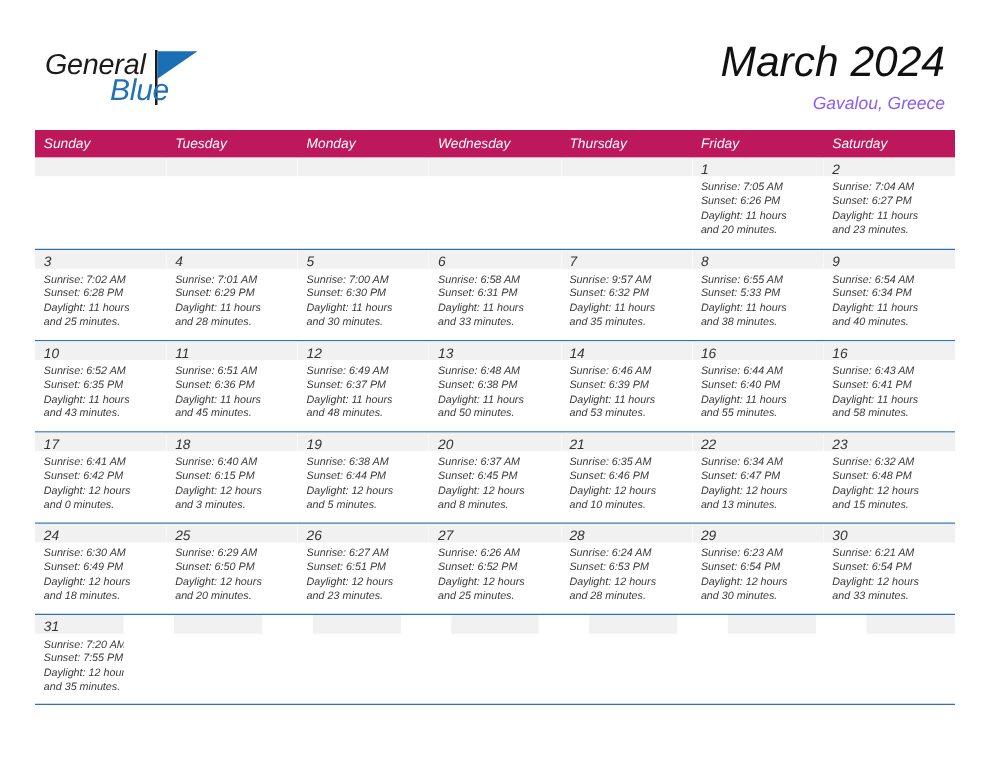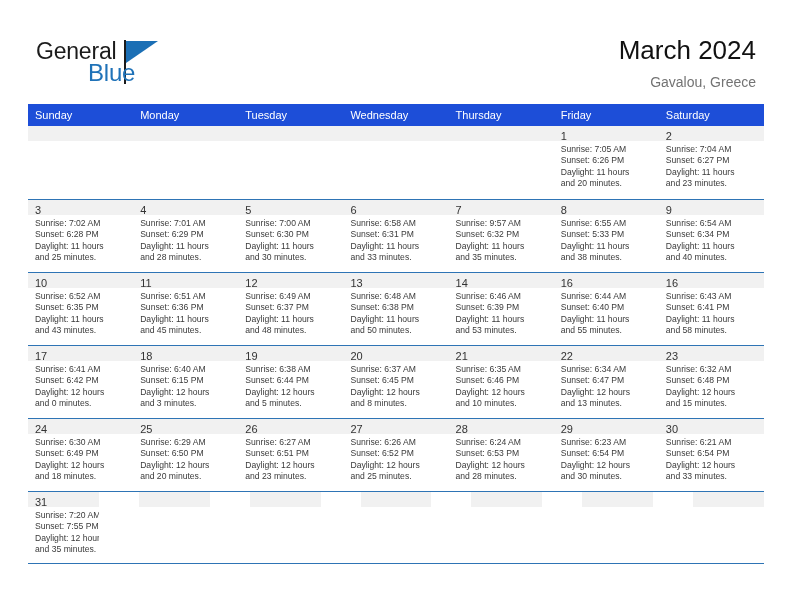--- a/index.html
+++ b/index.html
@@ -12,20 +12,21 @@
     height: 612px;
     font-family: "Liberation Sans", sans-serif;
     color: #222222;
     overflow: hidden;
   }
   .page {
     position: relative;
     width: 792px;
     height: 612px;
     box-sizing: border-box;
+    font-style: italic;
   }
 
   
   .header {
     position: absolute;
     left: 0;
     top: 0;
     width: 792px;
     height: 104px;
   }
@@ -72,43 +73,43 @@
     background: #1b1b1b;
   }
 
   .title-wrap {
     position: absolute;
     right: 36px;
     top: 34px;
     text-align: right;
   }
   .cal-title {
-    font-size: 26px;
+    font-size: 34px;
     line-height: 32px;
     color: #111111;
     font-weight: normal;
     margin: 0;
   }
   .cal-subtitle {
     font-size: 14px;
     line-height: 20px;
-    color: #737373;
+    color: #8b5cf6;
     margin: 6px 0 0 0;
   }
 
   
   .calendar {
     position: absolute;
     left: 28px;
     top: 104px;
     width: 736px;
   }
   .dow-row {
     display: flex;
-    background: #1d4ed8;
+    background: #be185d;
     height: 22px;
   }
   .dow-cell {
     flex: 1 1 0;
     color: #ffffff;
     font-size: 11px;
     line-height: 22px;
     padding-left: 7px;
     box-sizing: border-box;
     white-space: nowrap;
@@ -175,22 +176,22 @@
     <div class="title-wrap">
       <h1 class="cal-title">March 2024</h1>
       <p class="cal-subtitle">Gavalou, Greece</p>
     </div>
 
   </div>
 
   <div class="calendar">
     <div class="dow-row" id="dow-row">
         <div class="dow-cell">Sunday</div>
+        <div class="dow-cell">Tuesday</div>
         <div class="dow-cell">Monday</div>
-        <div class="dow-cell">Tuesday</div>
         <div class="dow-cell">Wednesday</div>
         <div class="dow-cell">Thursday</div>
         <div class="dow-cell">Friday</div>
         <div class="dow-cell">Saturday</div>
       </div>
     <div id="weeks-container">
         <div class="week-row first">
           <div class="day-cell empty">
             <div class="day-strip"><span class="day-num"></span></div>
             <div class="day-info"></div>

